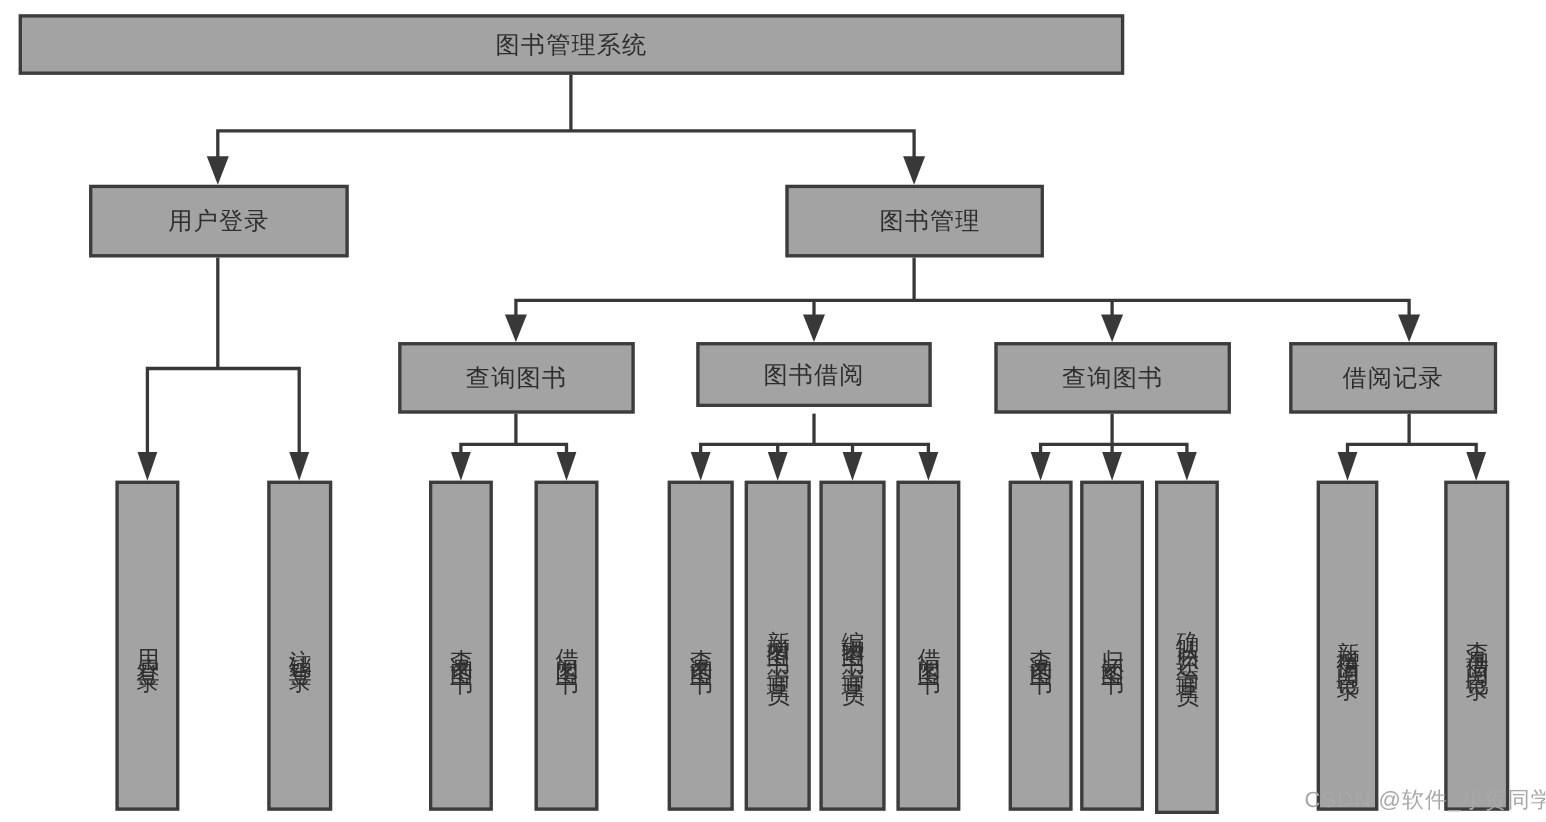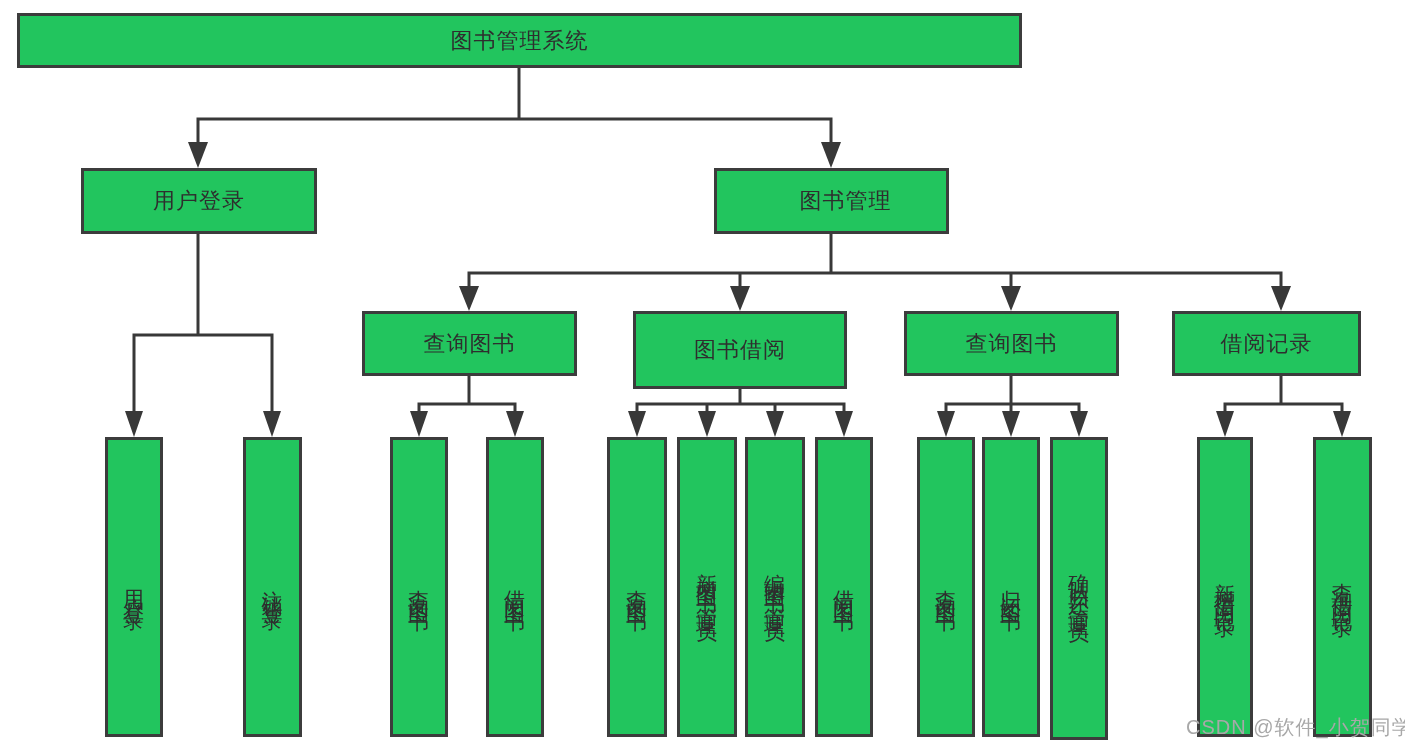--- a/index.html
+++ b/index.html
@@ -4,22 +4,22 @@
 <style>
   html,body{margin:0;padding:0;background:#ffffff;}
   .stage{
     position:relative;width:1405px;height:747px;background:#ffffff;overflow:hidden;
     font-family:"Liberation Sans","DejaVu Sans",sans-serif;color:#2e2e2e;
   }
   svg.connectors{position:absolute;left:0;top:0;width:1405px;height:747px;}
   svg.connectors polyline{fill:none;stroke:#383838;stroke-width:3;}
   svg.connectors polygon{fill:#383838;stroke:none;}
   .node{
-    position:absolute;box-sizing:border-box;background:#22c55e;
-    border:3px solid #3c3c3c;display:flex;align-items:center;justify-content:center;
+    position:absolute;box-sizing:border-box;background:#a3a3a3;
+    border:3px solid #3c3c3c;display:flex;align-items:center;justify-content:center;font-family:Liberation Serif, serif;
   }
   .hbox{font-size:22px;letter-spacing:1px;white-space:nowrap;}
   .vbox .vlbl{
     writing-mode:vertical-rl;text-orientation:mixed;
     font-size:21px;line-height:1;letter-spacing:7px;white-space:nowrap;
   }
   .watermark{
     position:absolute;left:1186px;top:714px;font-size:20px;color:#a8a8a8;
     white-space:nowrap;letter-spacing:1px;
   }
@@ -83,21 +83,21 @@
   <div class="node hbox" style="left:81px;top:168px;width:236px;height:66px;">
     <span>用户登录</span>
   </div>
   <div class="node hbox" style="left:714px;top:168px;width:235px;height:66px;padding-left:28px;">
     <span>图书管理</span>
   </div>
 
   <div class="node hbox" style="left:362px;top:311px;width:215px;height:65px;">
     <span>查询图书</span>
   </div>
-  <div class="node hbox" style="left:633px;top:311px;width:214px;height:78px;">
+  <div class="node hbox" style="left:633px;top:311px;width:214px;height:59px;">
     <span>图书借阅</span>
   </div>
   <div class="node hbox" style="left:904px;top:311px;width:215px;height:65px;">
     <span>查询图书</span>
   </div>
   <div class="node hbox" style="left:1172px;top:311px;width:189px;height:65px;">
     <span>借阅记录</span>
   </div>
 
   <div class="node vbox" style="left:105px;top:437px;width:58px;height:300px;">

